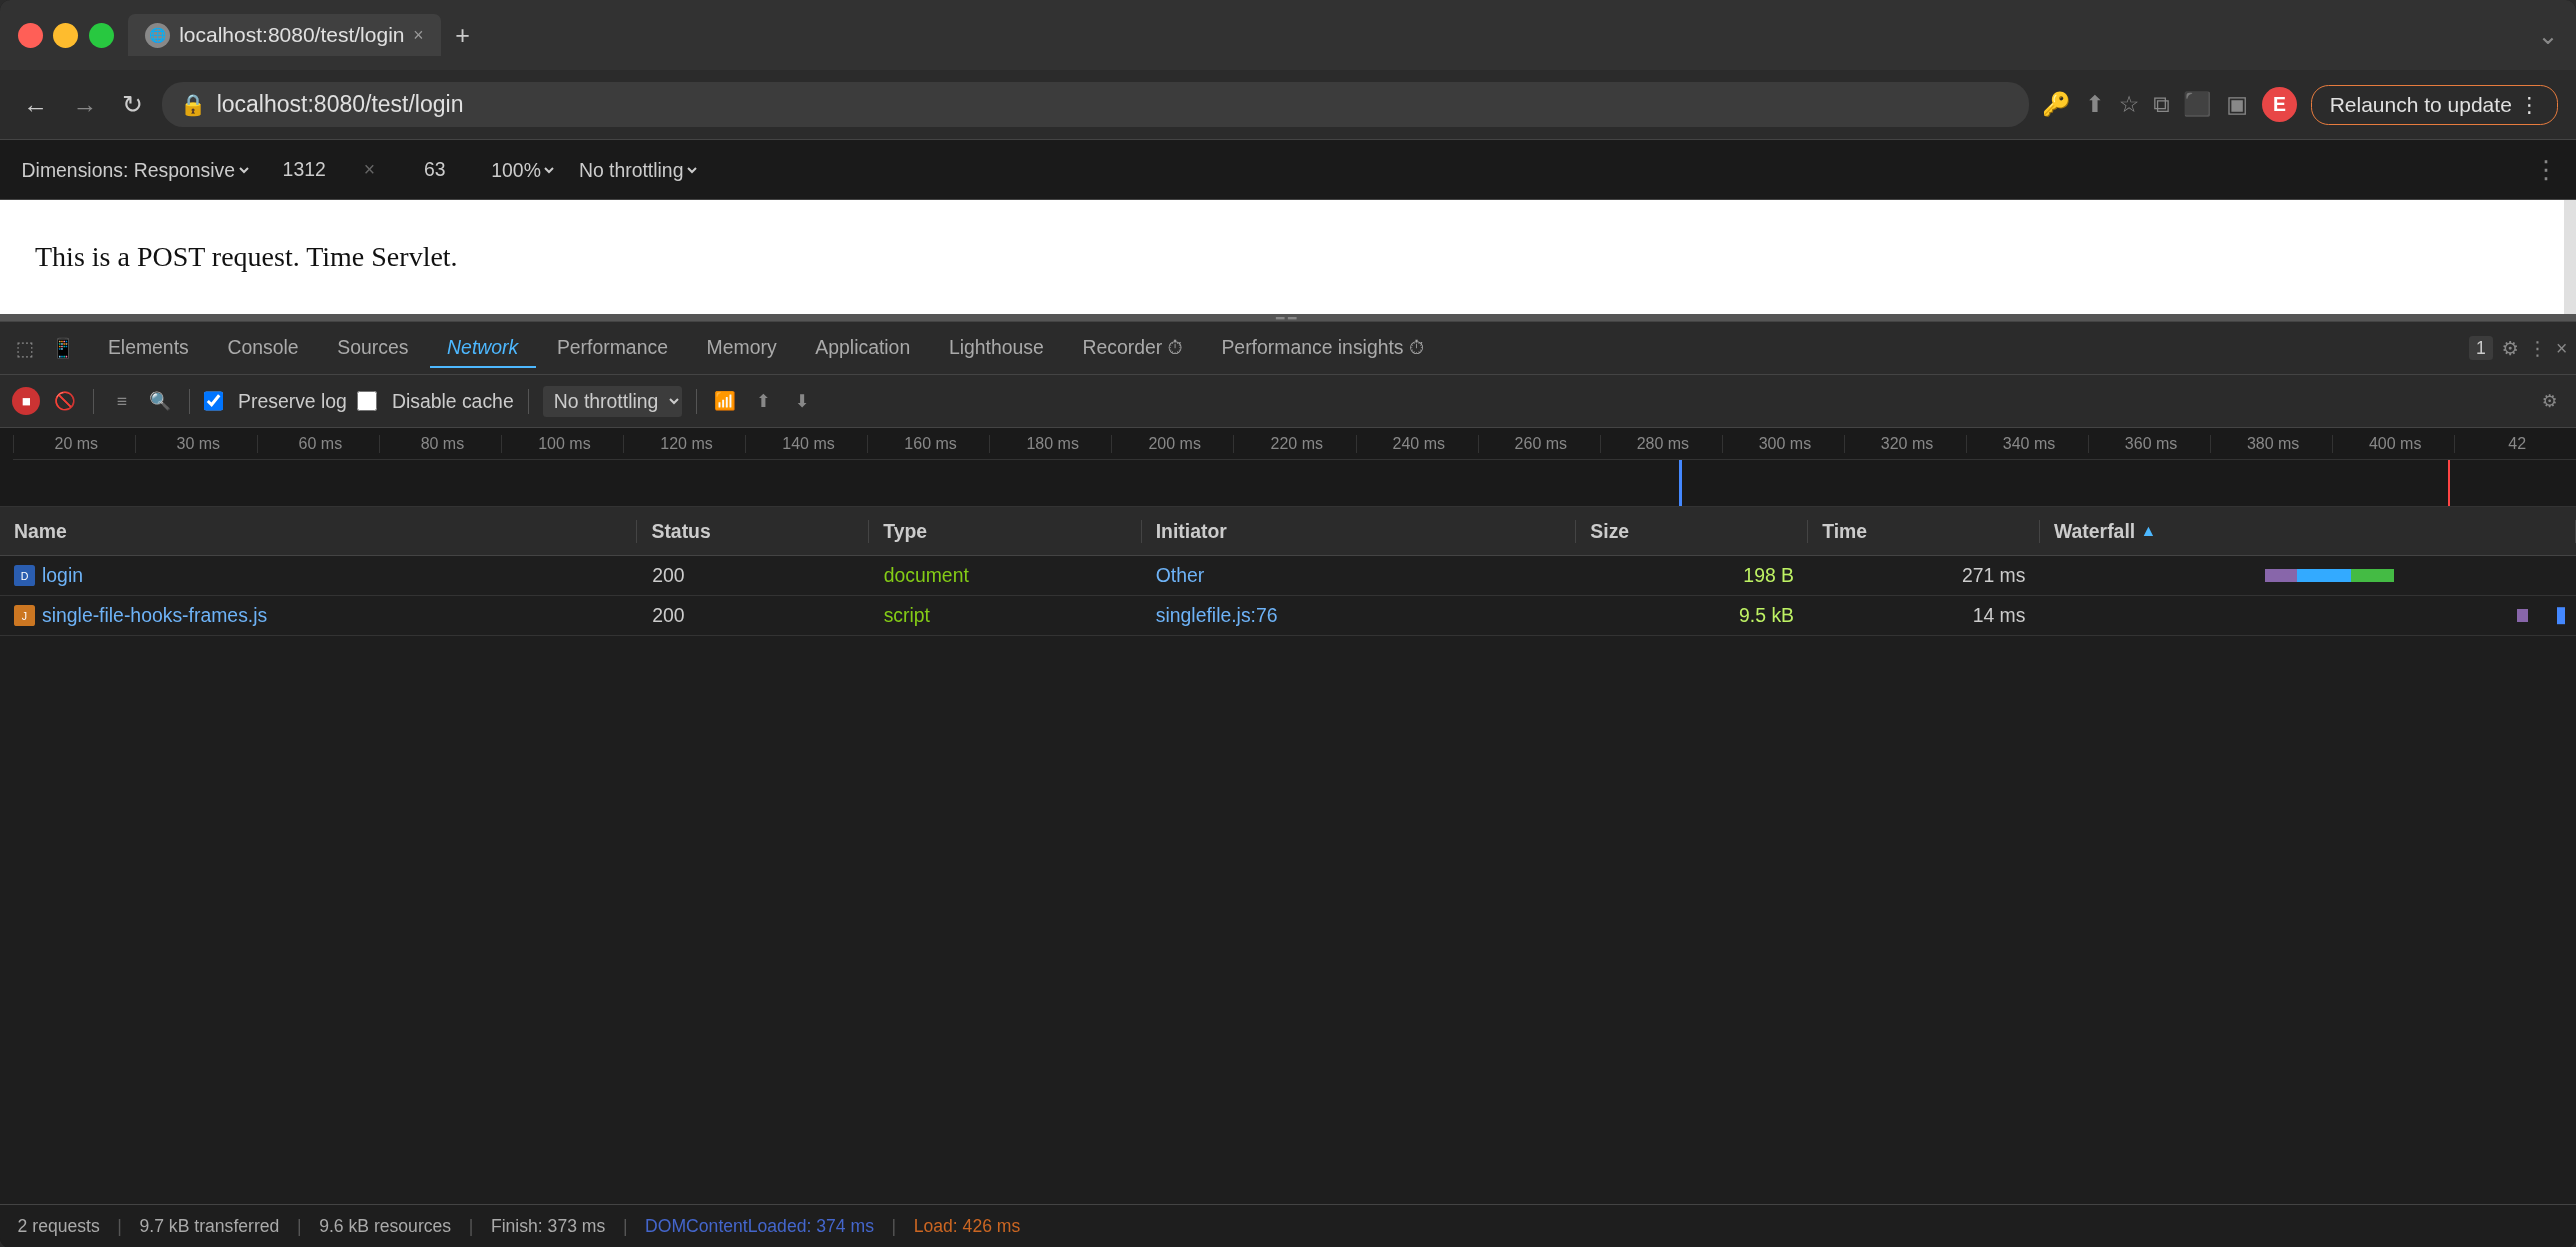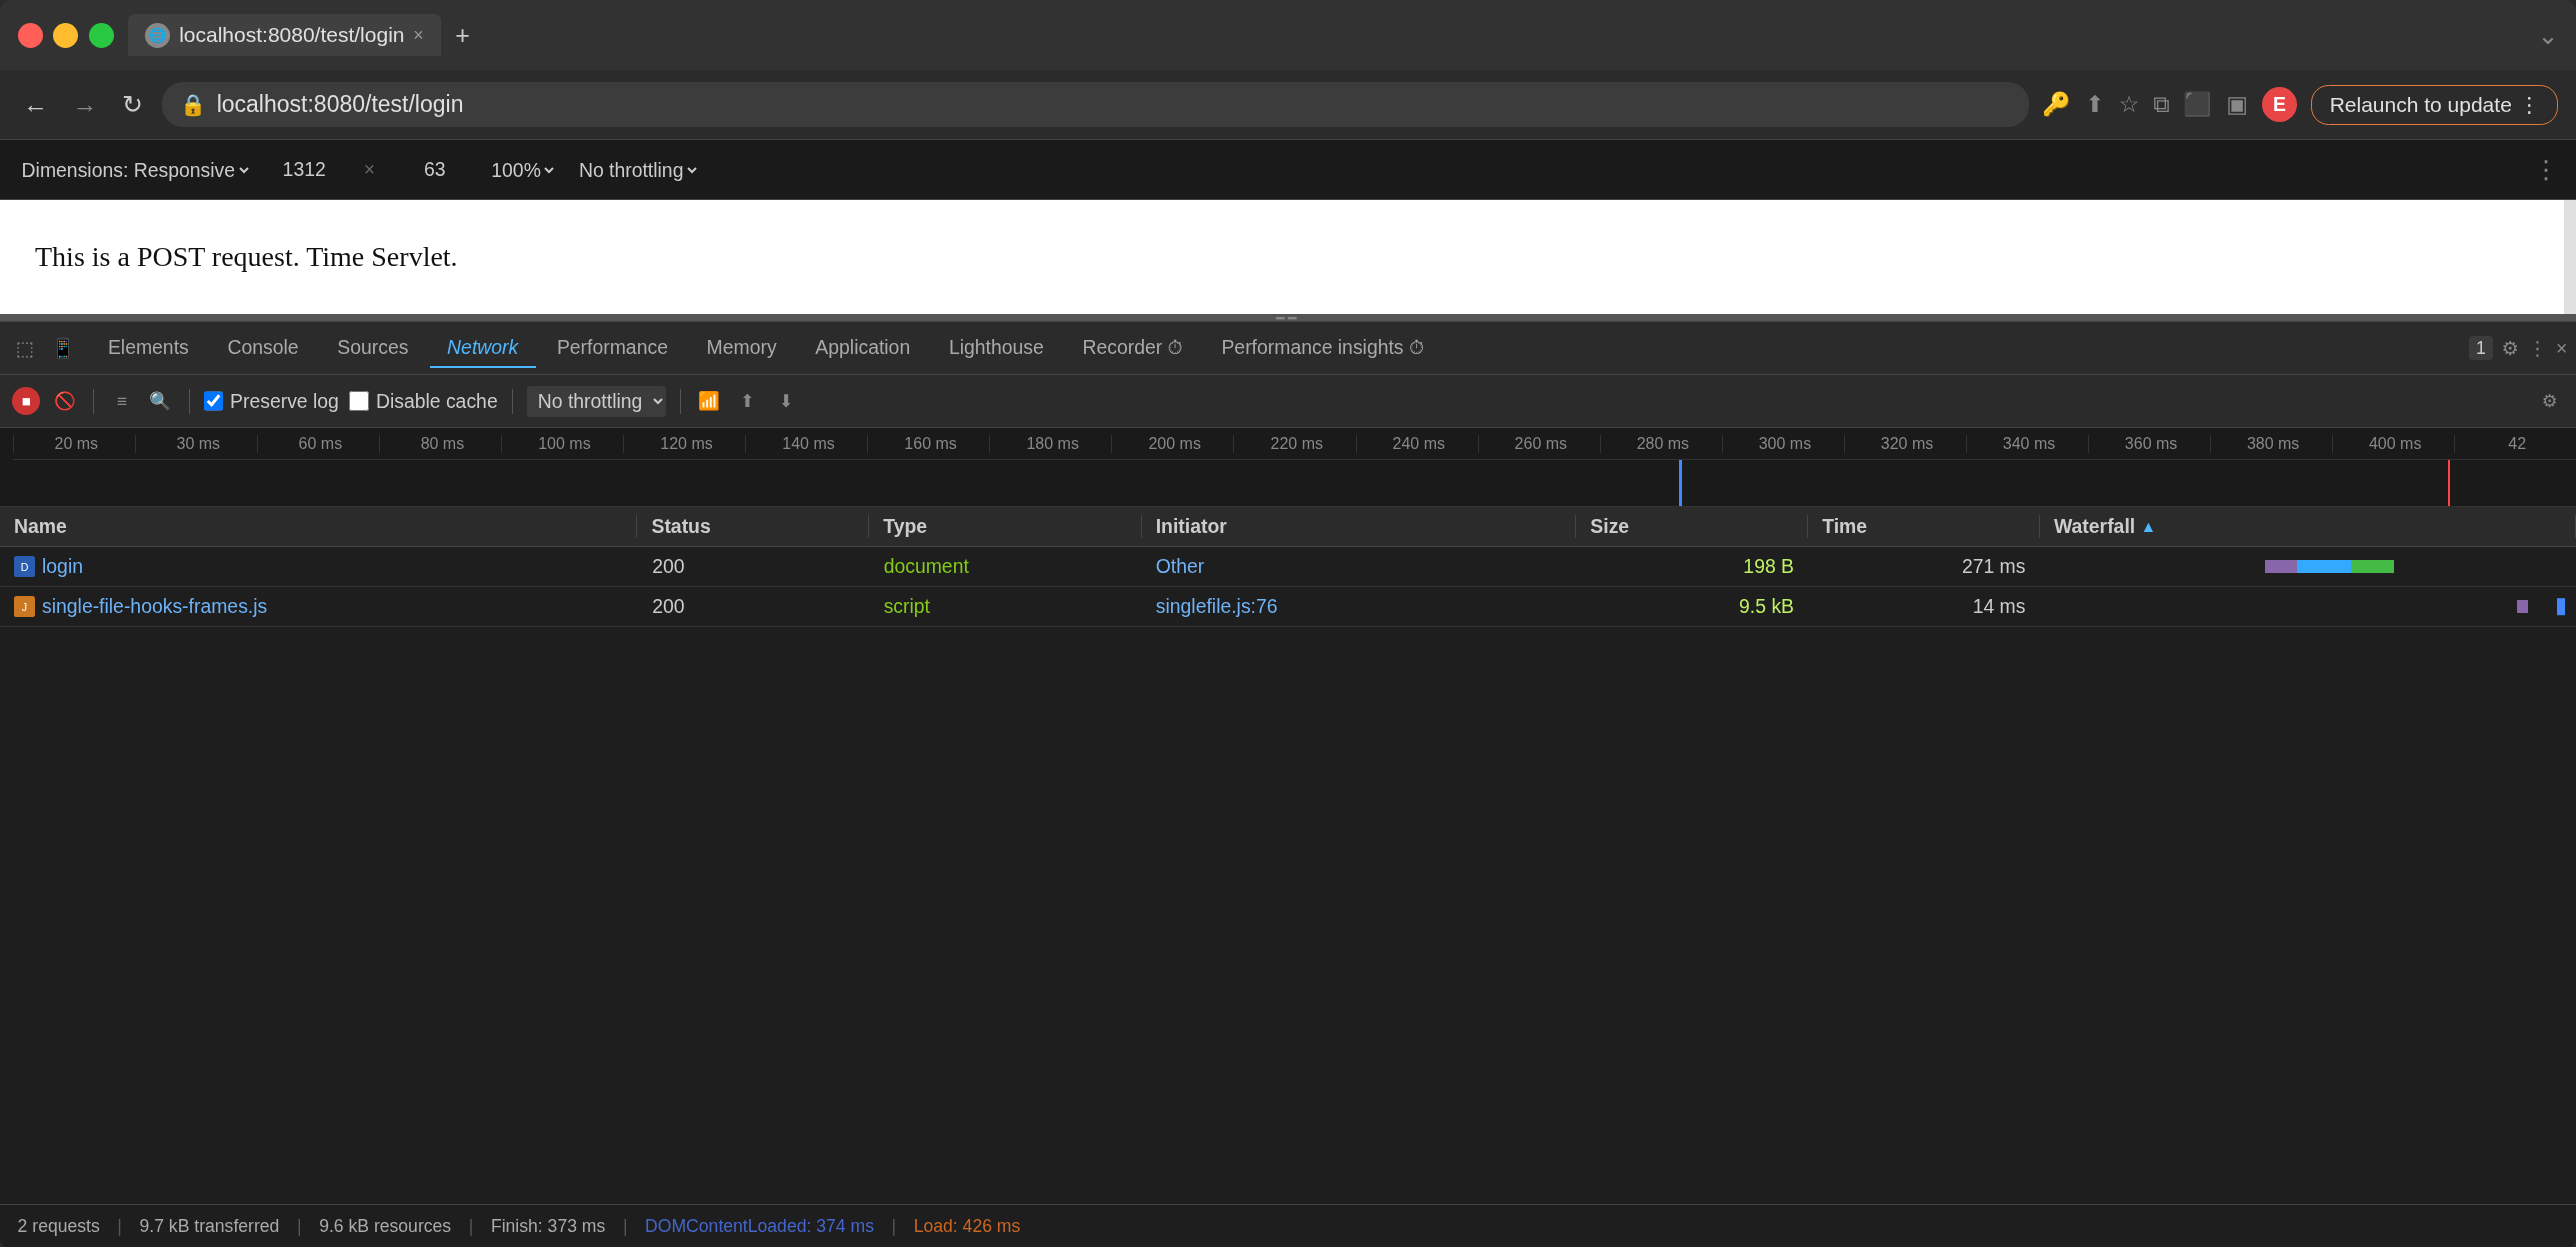--- a/index.html
+++ b/index.html
@@ -58,35 +58,35 @@
     .dt-spacer { flex: 1; }
     .dt-controls { display: flex; gap: 8.8px; align-items: center; color: #888; font-size: 19.4px; }
     .dt-badge { background: #3c3c3c; border-radius: 3.5px; padding: 1.8px 7px; font-size: 17.6px; color: #ccc; }
 
     
     .network-toolbar { background: #2b2b2b; height: 53px; display: flex; align-items: center; padding: 0 12.3px; gap: 10.6px; flex-shrink: 0; border-bottom: 0.9px solid #444; }
     .nt-btn { width: 28px; height: 28px; border-radius: 50%; display: flex; align-items: center; justify-content: center; cursor: pointer; font-size: 17.6px; }
     .nt-btn-red { background: #cc3333; color: white; }
     .nt-btn-gray { color: #888; }
     .nt-separator { width: 0.9px; height: 25px; background: #555; margin: 0 3.5px; }
-    .checkbox-group { display: flex; align-items: center; gap: 7px; color: #ccc; font-size: 19.4px; }
+    .checkbox-group { display: flex; align-items: center; gap: 15px; color: #ccc; font-size: 19.4px; }
     .checkbox-group input[type=checkbox] { width: 19.4px; height: 19.4px; }
     .throttle-select { background: #3c3c3c; border: none; color: #ccc; font-size: 19.4px; padding: 3.5px 7px; border-radius: 3.5px; outline: none; cursor: pointer; }
 
     
     .timeline { height: 79px; background: #1a1a1a; position: relative; flex-shrink: 0; border-bottom: 0.9px solid #333; overflow: hidden; padding-left: 13px; }
     .timeline-labels { display: flex; height: 32px; border-bottom: 0.9px solid #333; align-items: center; }
     .timeline-label { color: #888; font-size: 16px; flex: 1; text-align: center; border-left: 0.9px solid #333; padding-left: 3.5px; }
     .timeline-bar { height: 48px; position: relative; }
     .timeline-blue-line { position: absolute; top: 0; height: 100%; width: 2.6px; background: #4488ff; left: 65%; }
     .timeline-red-line { position: absolute; top: 0; height: 100%; width: 1.8px; background: #ff4444; left: 95%; }
 
     
     .network-table { flex: 1; overflow: hidden; display: flex; flex-direction: column; }
-    .table-header { display: flex; background: #2b2b2b; border-bottom: 0.9px solid #444; height: 40px; align-items: center; flex-shrink: 0; }
+    .table-header { display: flex; background: #2b2b2b; border-bottom: 0.9px solid #444; height: 49px; align-items: center; flex-shrink: 0; }
     .th { color: #ccc; font-size: 19.4px; font-weight: 600; padding: 0 14px; border-right: 0.9px solid #444; display: flex; align-items: center; gap: 5.3px; }
     .th.name { flex: 3; }
     .th.status { flex: 1; }
     .th.type { flex: 1.2; }
     .th.initiator { flex: 2; }
     .th.size { flex: 1; }
     .th.time { flex: 1; text-align: center; }
     .th.waterfall { flex: 2.5; }
     .th-sort { color: #4db8ff; font-size: 16px; }
 

